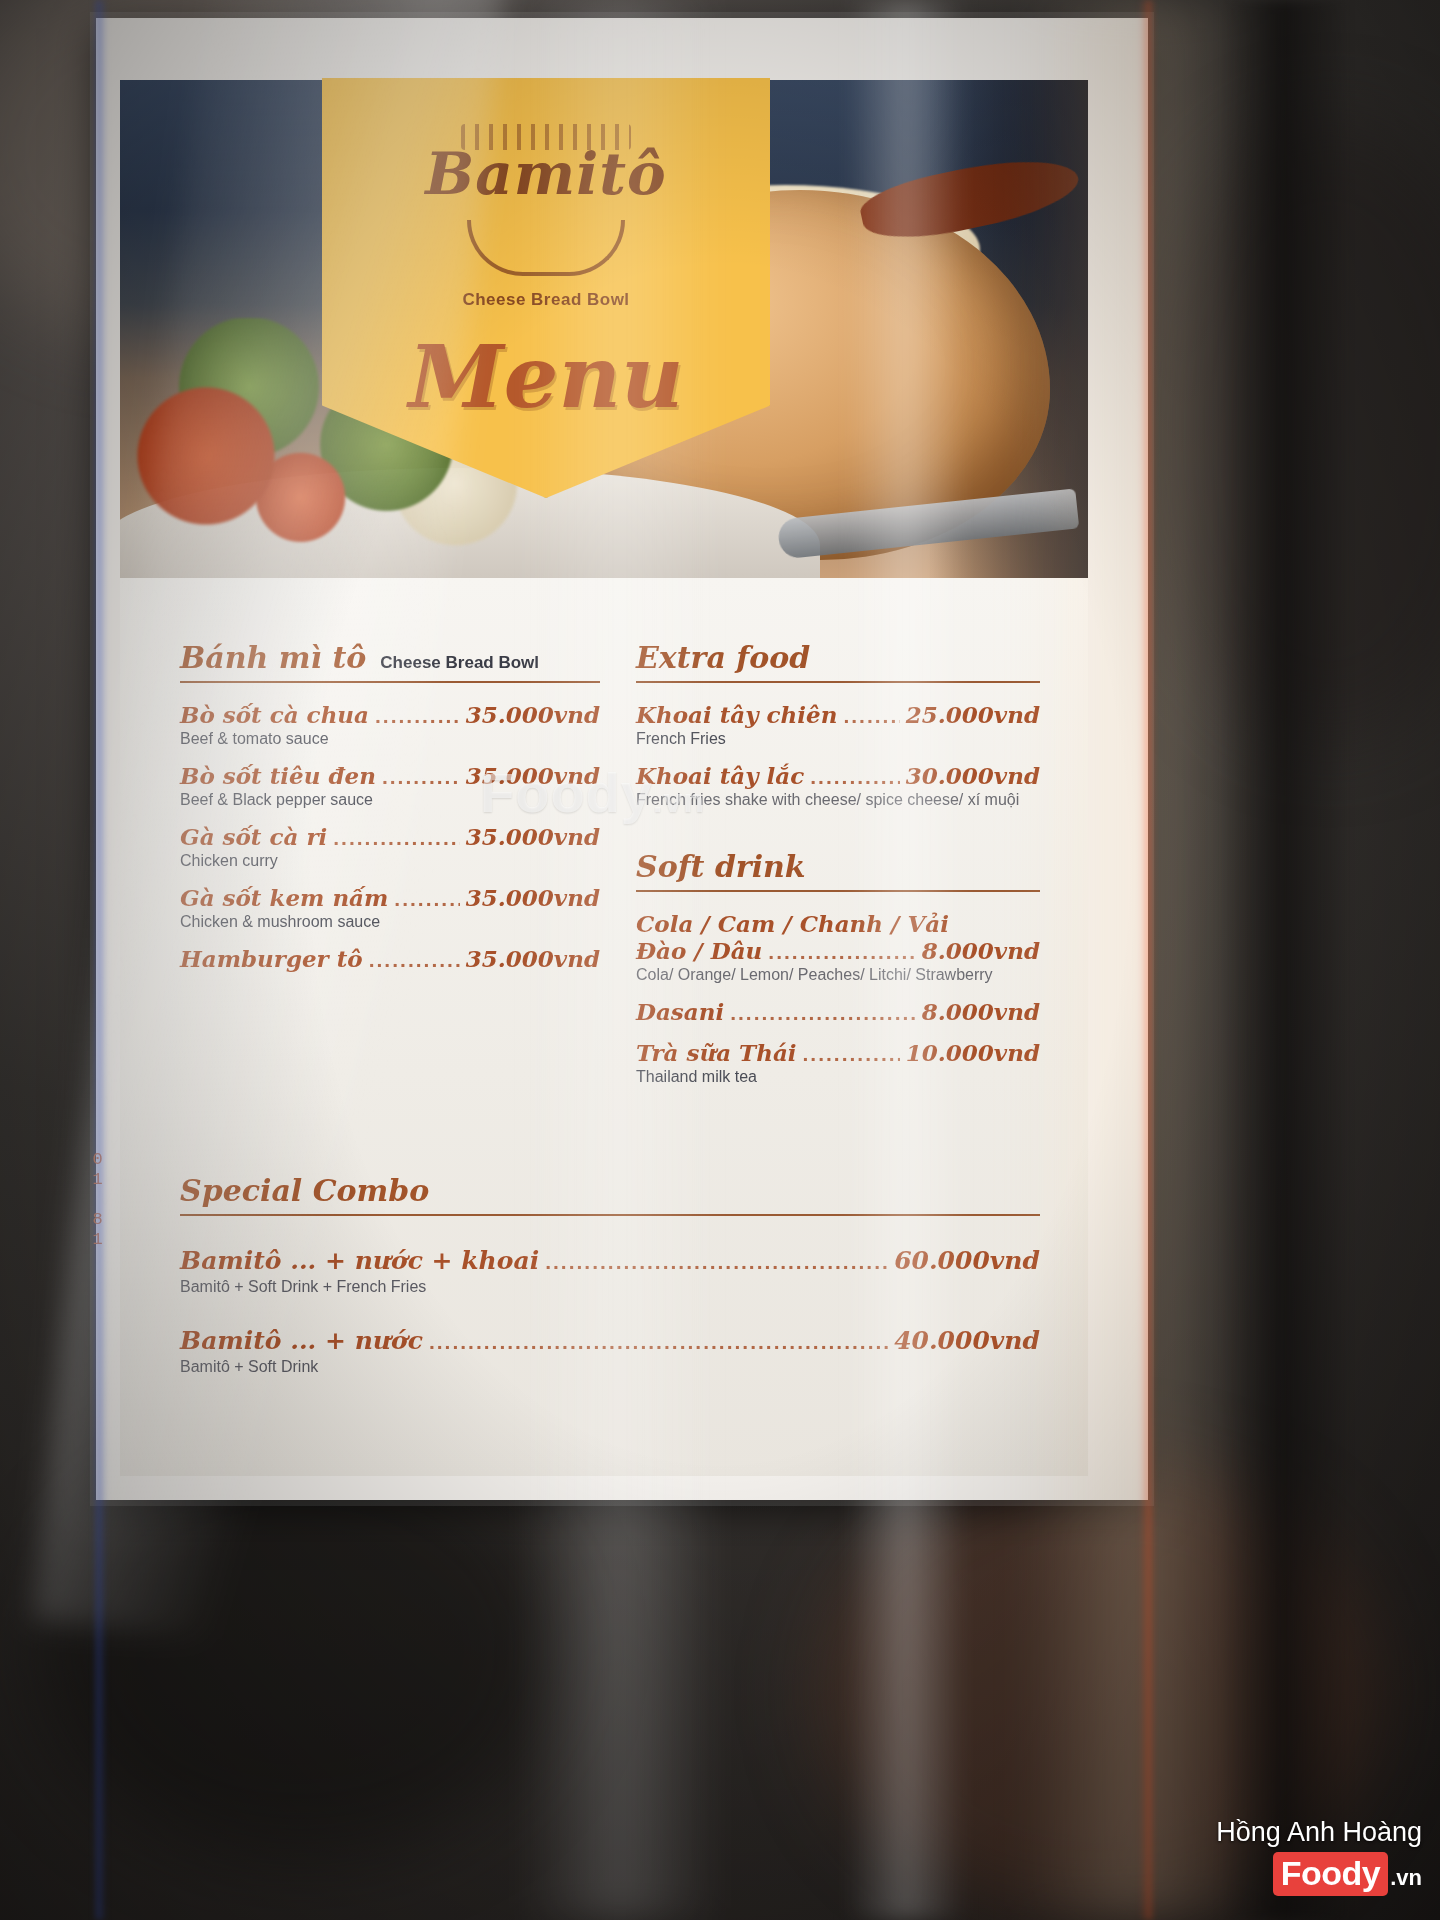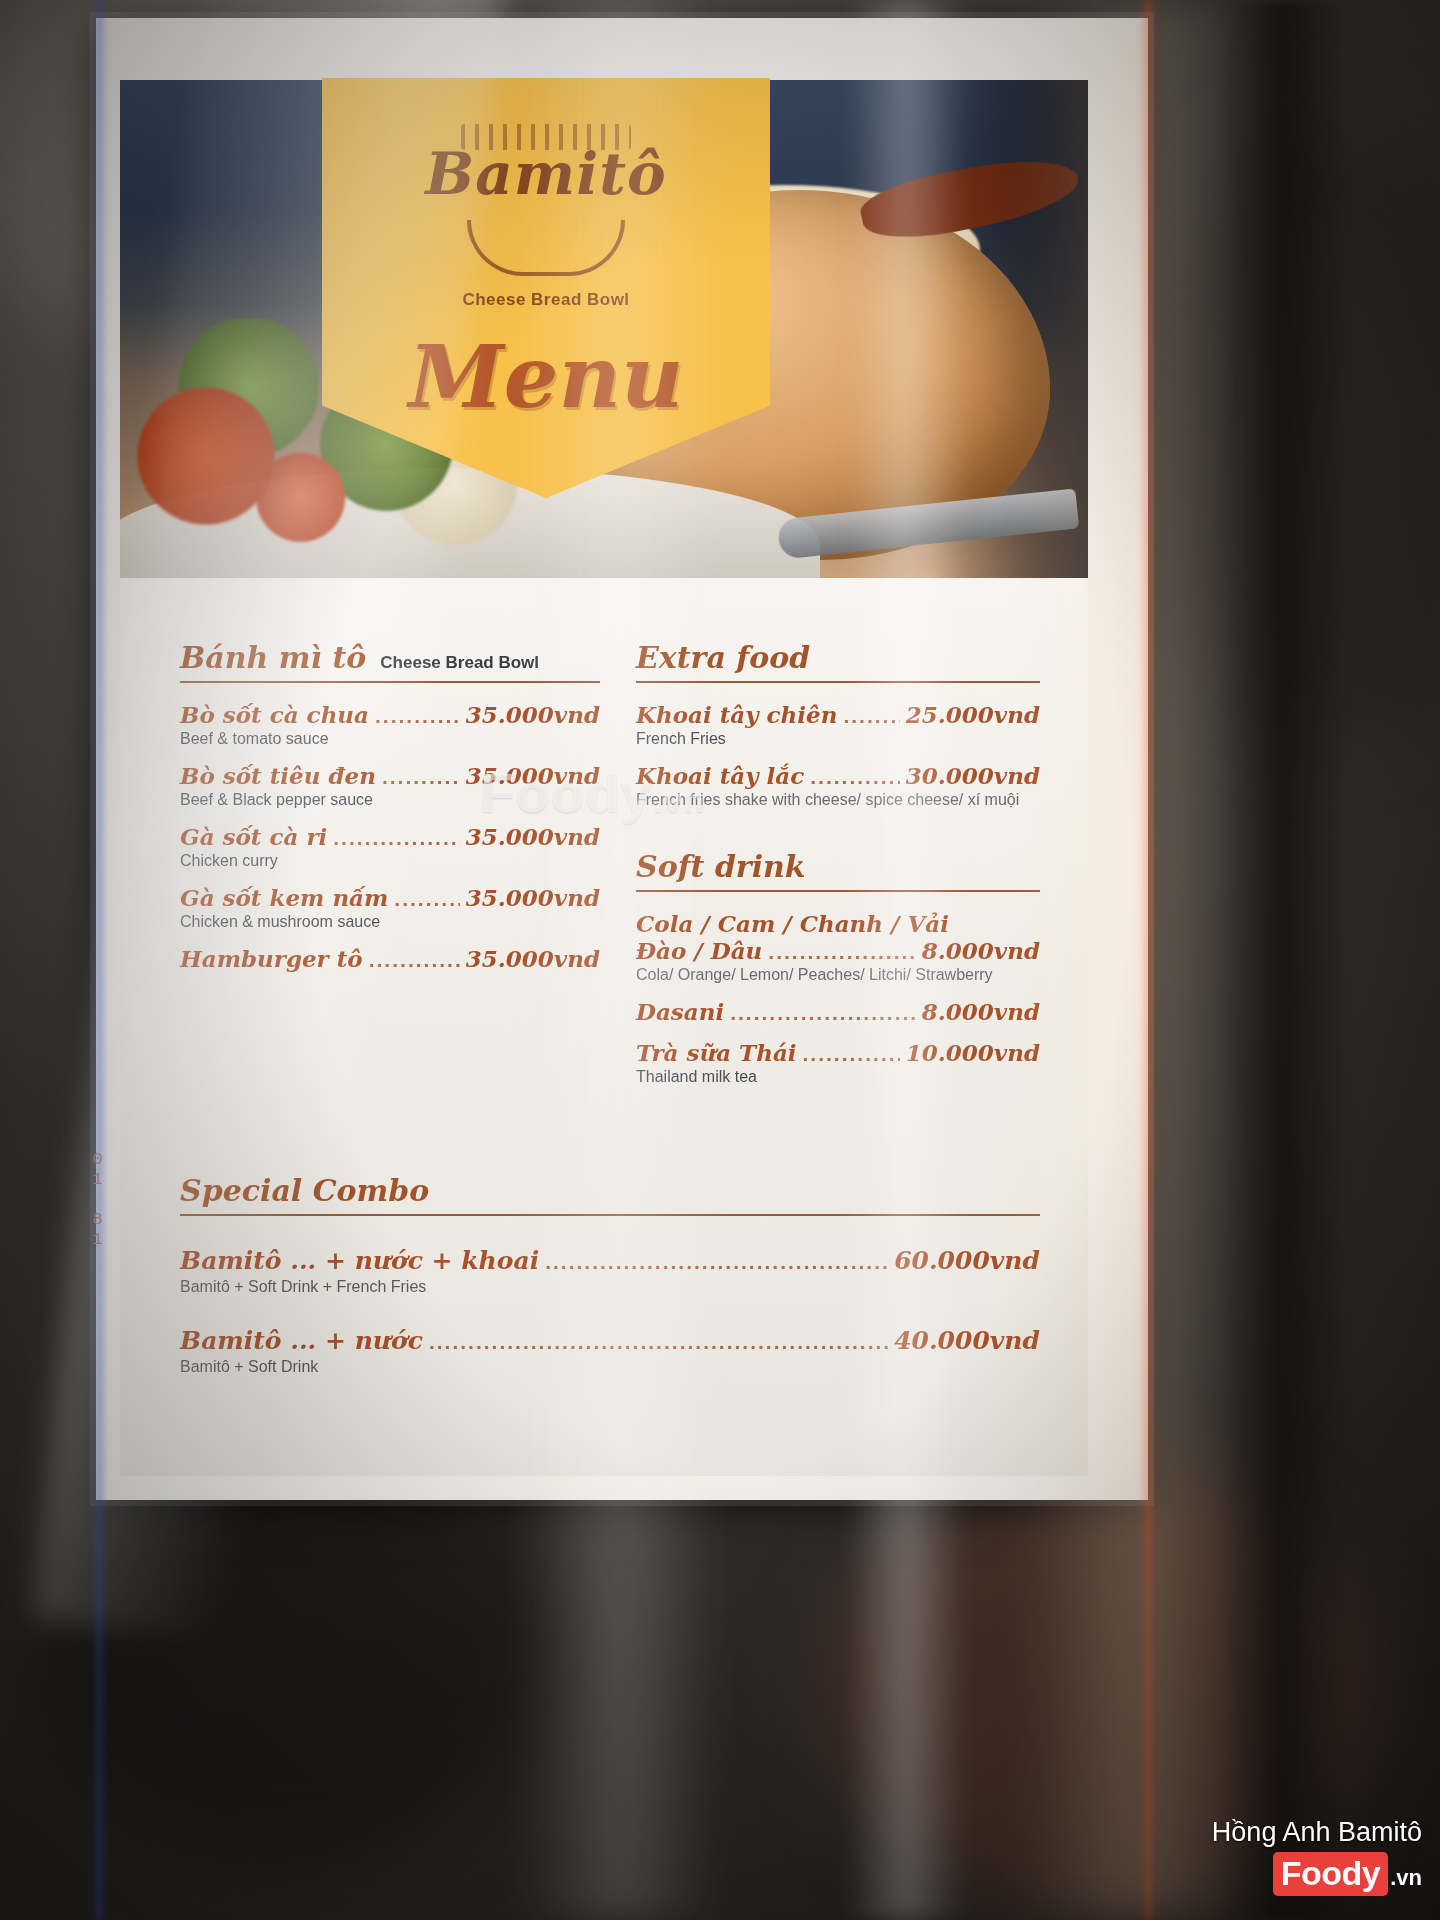--- a/index.html
+++ b/index.html
@@ -589,18 +589,18 @@
   <div id="edge-glyphs">01 81</div>
 
   <div class="glare glare-diag"></div>
   <div class="glare glare-band"></div>
   <div class="glare glare-hot"></div>
   <div class="glare glare-right"></div>
   <div class="glare chroma-left"></div>
   <div class="glare chroma-right"></div>
   <div class="vignette"></div>
 
-  <div id="credit">Hồng Anh Bamitô</div>
+  <div id="credit">Hồng Anh Hoàng</div>
   <div id="foody-logo">
     <span class="word">Foody</span>
     <span class="dotvn">.vn</span>
   </div>
 </div>
 
 </body></html>

